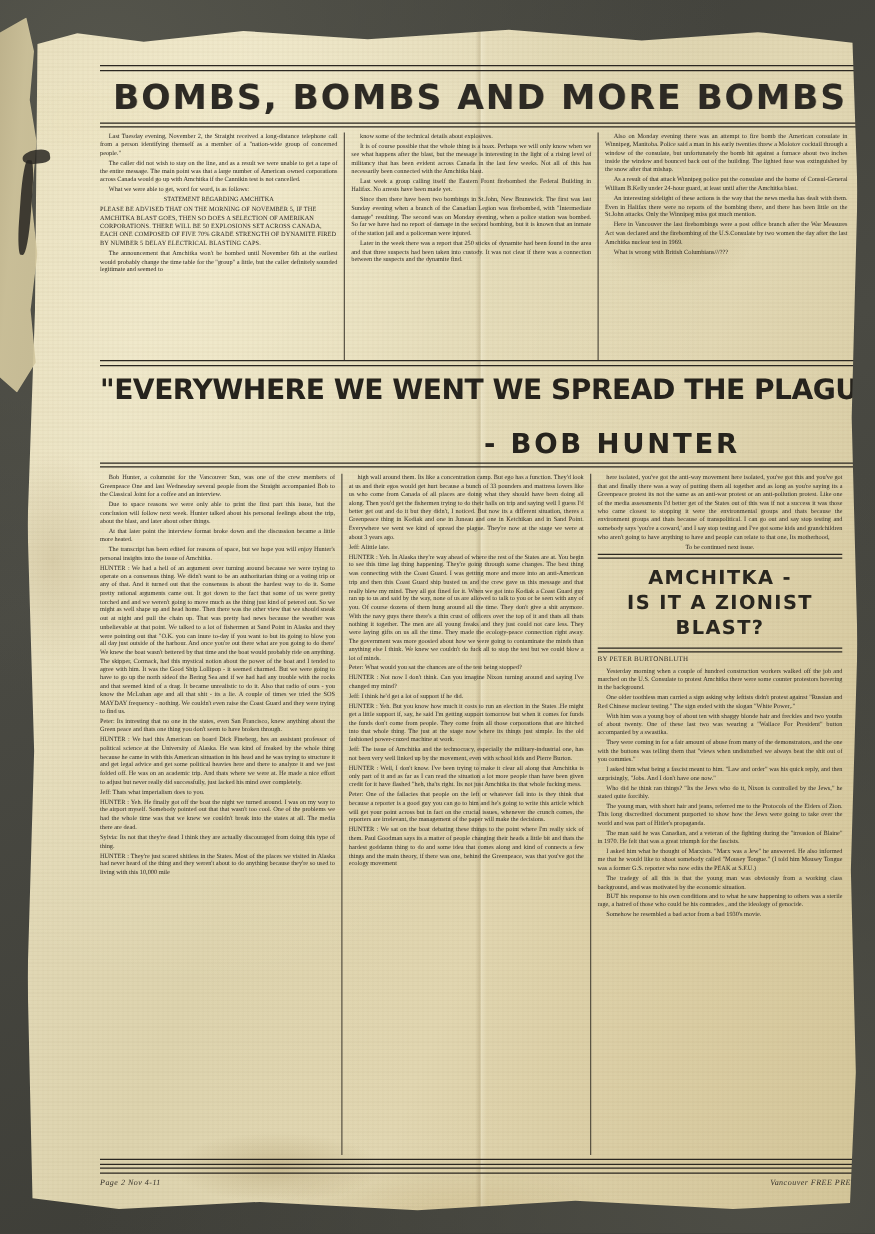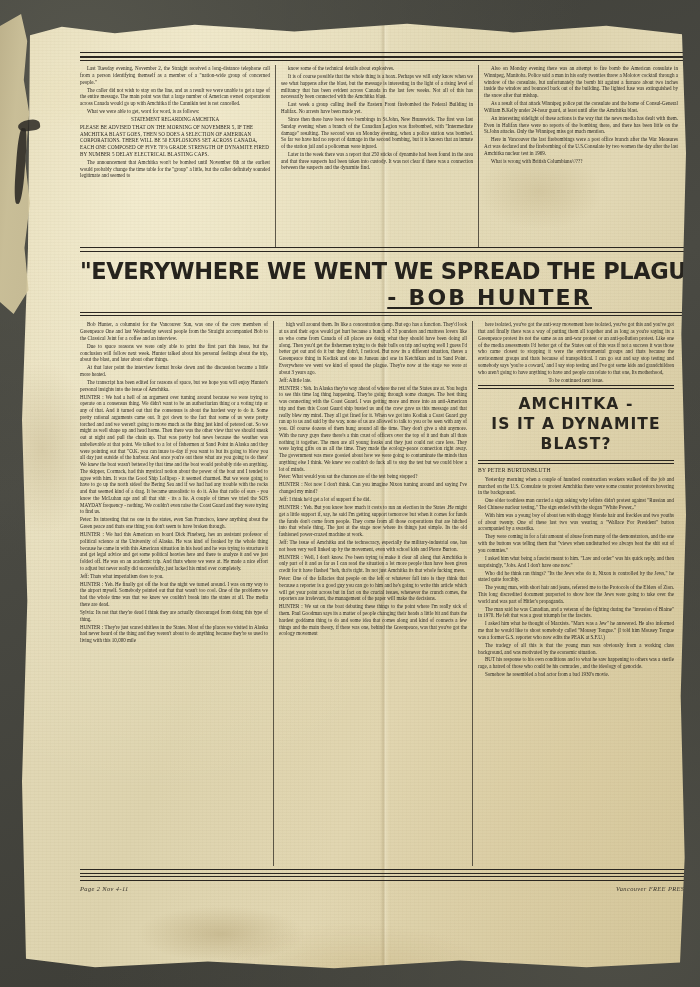--- a/index.html
+++ b/index.html
@@ -206,22 +206,21 @@
     text-align: center;
   }
   #quote-head .line2 {
     font-family: "DejaVu Sans", sans-serif;
     font-weight: bold;
     font-size: 22px;
     letter-spacing: 2.2px;
     color: #26231d;
     text-align: right;
     padding-right: 96px;
-    margin-top: 1px;
-    text-decoration: underline;
+    margin-top: 18px;
   }
 
   
   #interview {
     margin-top: 5px;
     height: 545px;
   }
   #interview .col { width: 186px; }
   #interview .col.narrow { width: 188px; }
   #interview .col.last { width: 196px; }
@@ -288,20 +287,23 @@
   <div id="backdrop"></div>
 
   <div id="sheet">
     <div id="grain"></div>
     <div id="blotches"></div>
     <div id="crease"></div>
 
     <div id="content">
 
       <div class="rule-double"></div>
+      <div id="masthead">
+        <h1>BOMBS, BOMBS AND MORE BOMBS</h1>
+      </div>
       <div class="rule-double"></div>
 
       <div id="topnews" class="cols">
         <div class="col" id="tn1">
             <p>Last Tuesday evening, November 2, the Straight received a long-distance telephone call from a person identifying themself as a member of a "nation-wide group of concerned people."</p>
             <p>The caller did not wish to stay on the line, and as a result we were unable to get a tape of the entire message. The main point was that a large number of American owned corporations across Canada would go up with Amchitka if the Cannikin test is not cancelled.</p>
             <p>What we were able to get, word for word, is as follows:</p>
             <p class="center">STATEMENT REGARDING AMCHITKA</p>
             <p class="caps">PLEASE BE ADVISED THAT ON THE MORNING OF NOVEMBER 5, IF THE AMCHITKA BLAST GOES, THEN SO DOES A SELECTION OF AMERIKAN CORPORATIONS. THERE WILL BE 50 EXPLOSIONS SET ACROSS CANADA, EACH ONE COMPOSED OF FIVE 70% GRADE STRENGTH OF DYNAMITE FIRED BY NUMBER 5 DELAY ELECTRICAL BLASTING CAPS.</p>
             <p>The announcement that Amchitka won't be bombed until November 6th at the earliest would probably change the time table for the "group" a little, but the caller definitely sounded legitimate and seemed to</p>
@@ -365,21 +367,21 @@
         <div class="col last">
           <div id="iv3">
               <p>here isolated, you've got the anti-way movement here isolated, you've got this and you've got that and finally there was a way of putting them all together and as long as you're saying its a Greenpeace protest its not the same as an anti-war protest or an anti-pollution protest. Like one of the media assessments I'd better get of the States out of this was if not a success  it was those who came closest to stopping it were the environmental groups and thats because the environment groups and thats because of transpolitical.  I can go out and say stop testing and somebody says 'you're a coward,' and I say stop testing and I've got some kids and grandchildren who aren't going to have anything to have and people can relate to that one, Its motherhood,</p>
               <p class="center">To be continued next issue.</p>
             </div>
 
           <div id="sidebar-box">
             <div id="sidebar-inner">
               <h2>
                 <span>AMCHITKA -</span><br>
-                <span>IS IT A DYNAMITE</span><br>
+                <span>IS IT A ZIONIST</span><br>
                 <span>BLAST?</span>
               </h2>
             </div>
           </div>
           <p id="sidebar-byline">BY PETER BURTONBLUTH</p>
           <div id="sbbody">
               <p>Yesterday morning when a couple of hundred construction workers walked off the job and marched on the U.S. Consulate to protest Amchitka there were some counter protestors hovering in the background.</p>
               <p>One older toothless man carried a sign asking why leftists didn't protest against "Russian and Red Chinese nuclear testing." The sign ended with the slogan "White Power,."</p>
               <p>With him was a young boy of about ten with shaggy blonde hair and freckles and two youths of about twenty. One of these last two was wearing a "Wallace For President" button accompanied by a swastika.</p>
               <p>They were coming in for a fair amount of abuse from many of the demonstrators, and the one with the buttons was telling them that "views when undisturbed we always beat the shit out of you  commies."</p>

